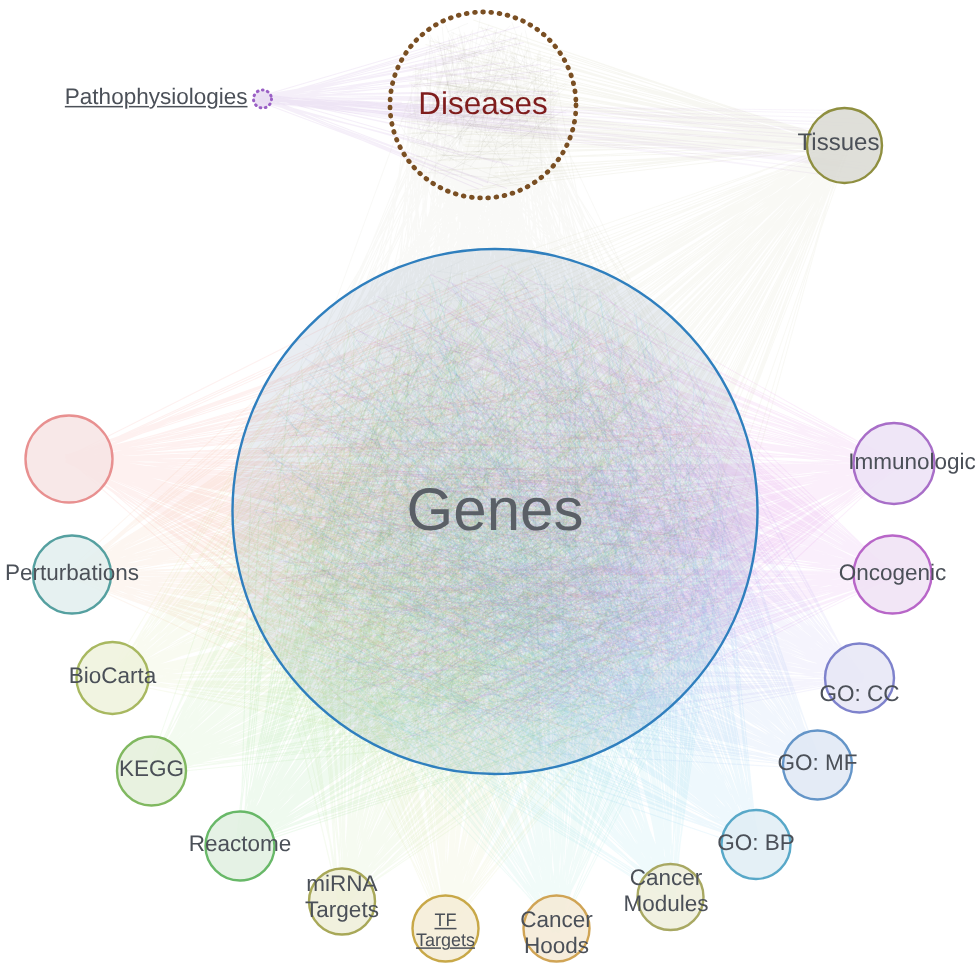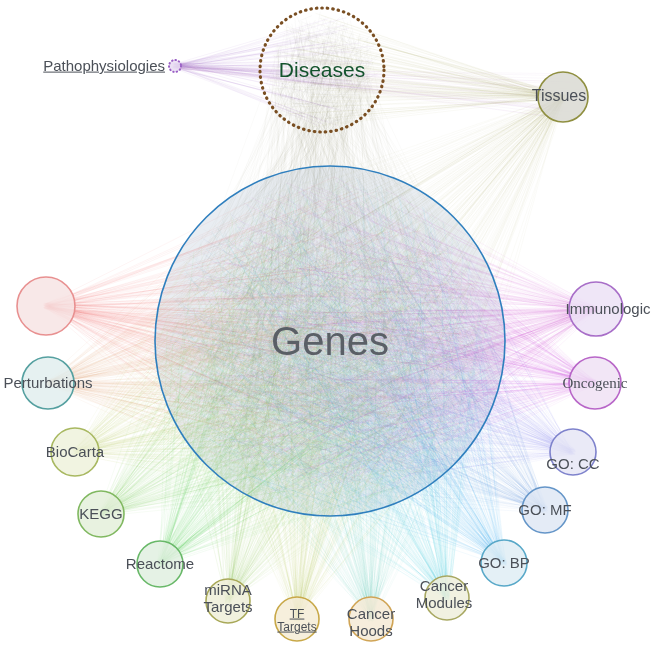--- a/index.html
+++ b/index.html
@@ -85,34 +85,34 @@
       <circle cx="371" cy="619" r="22" fill="#f4ead6" fill-opacity="0.85" stroke="#d0a455" stroke-width="1.6"></circle>
       <circle cx="447" cy="598" r="22" fill="#efefdc" fill-opacity="0.85" stroke="#a8a862" stroke-width="1.6"></circle>
       <circle cx="504" cy="563" r="23" fill="#dfedf4" fill-opacity="0.85" stroke="#58a8c8" stroke-width="1.6"></circle>
       <circle cx="545" cy="510" r="23" fill="#dfe8f4" fill-opacity="0.85" stroke="#6495c8" stroke-width="1.6"></circle>
       <circle cx="573" cy="452" r="23" fill="#e6e6f6" fill-opacity="0.85" stroke="#7e82cc" stroke-width="1.6"></circle>
       <circle cx="595" cy="383" r="26" fill="#f0e2f4" fill-opacity="0.85" stroke="#b866c8" stroke-width="1.6"></circle>
       <circle cx="596" cy="309" r="27" fill="#ece2f6" fill-opacity="0.85" stroke="#a86ec8" stroke-width="1.6"></circle>
     </svg>
   <div class="label-layer">
       <div class="node-label" style="left: 330px; top: 341px; font-size: 40px; color: rgb(90, 95, 102);">Genes</div>
-      <div class="node-label" style="left: 322px; top: 70px; font-size: 21px; color: #14532d;">Diseases</div>
+      <div class="node-label" style="left: 322px; top: 70px; font-size: 21px; color: #7f1d1d;">Diseases</div>
       <div class="node-label align-right" style="left: 165px; top: 66px; font-size: 15px;">Pathophysiologies</div>
       <div class="node-label" style="left: 559px; top: 96px; font-size: 16px;">Tissues</div>
       <div class="node-label" style="left: 48px; top: 383px; font-size: 15px;">Perturbations</div>
       <div class="node-label" style="left: 75px; top: 452px; font-size: 15px;">BioCarta</div>
       <div class="node-label" style="left: 101px; top: 514px; font-size: 15px;">KEGG</div>
       <div class="node-label" style="left: 160px; top: 564px; font-size: 15px;">Reactome</div>
       <div class="node-label" style="left: 228px; top: 599px; font-size: 15px;">miRNA
 Targets</div>
       <div class="node-label" style="left: 297px; top: 621px; font-size: 12px; text-decoration: underline;">TF
 Targets</div>
       <div class="node-label" style="left: 371px; top: 623px; font-size: 15px;">Cancer
 Hoods</div>
       <div class="node-label" style="left: 444px; top: 595px; font-size: 15px;">Cancer
 Modules</div>
       <div class="node-label" style="left: 504px; top: 563px; font-size: 15px;">GO: BP</div>
       <div class="node-label" style="left: 545px; top: 510px; font-size: 15px;">GO: MF</div>
       <div class="node-label" style="left: 573px; top: 464px; font-size: 15px; text-align: center;">GO: CC</div>
-      <div class="node-label" style="left: 595px; top: 383px; font-size: 15px; font-family: Liberation Serif, serif;">Oncogenic</div>
+      <div class="node-label" style="left: 595px; top: 383px; font-size: 15px;">Oncogenic</div>
       <div class="node-label" style="left: 608px; top: 309px; font-size: 15px;">Immunologic</div>
     </div>
 </div>
 
 </body></html>

